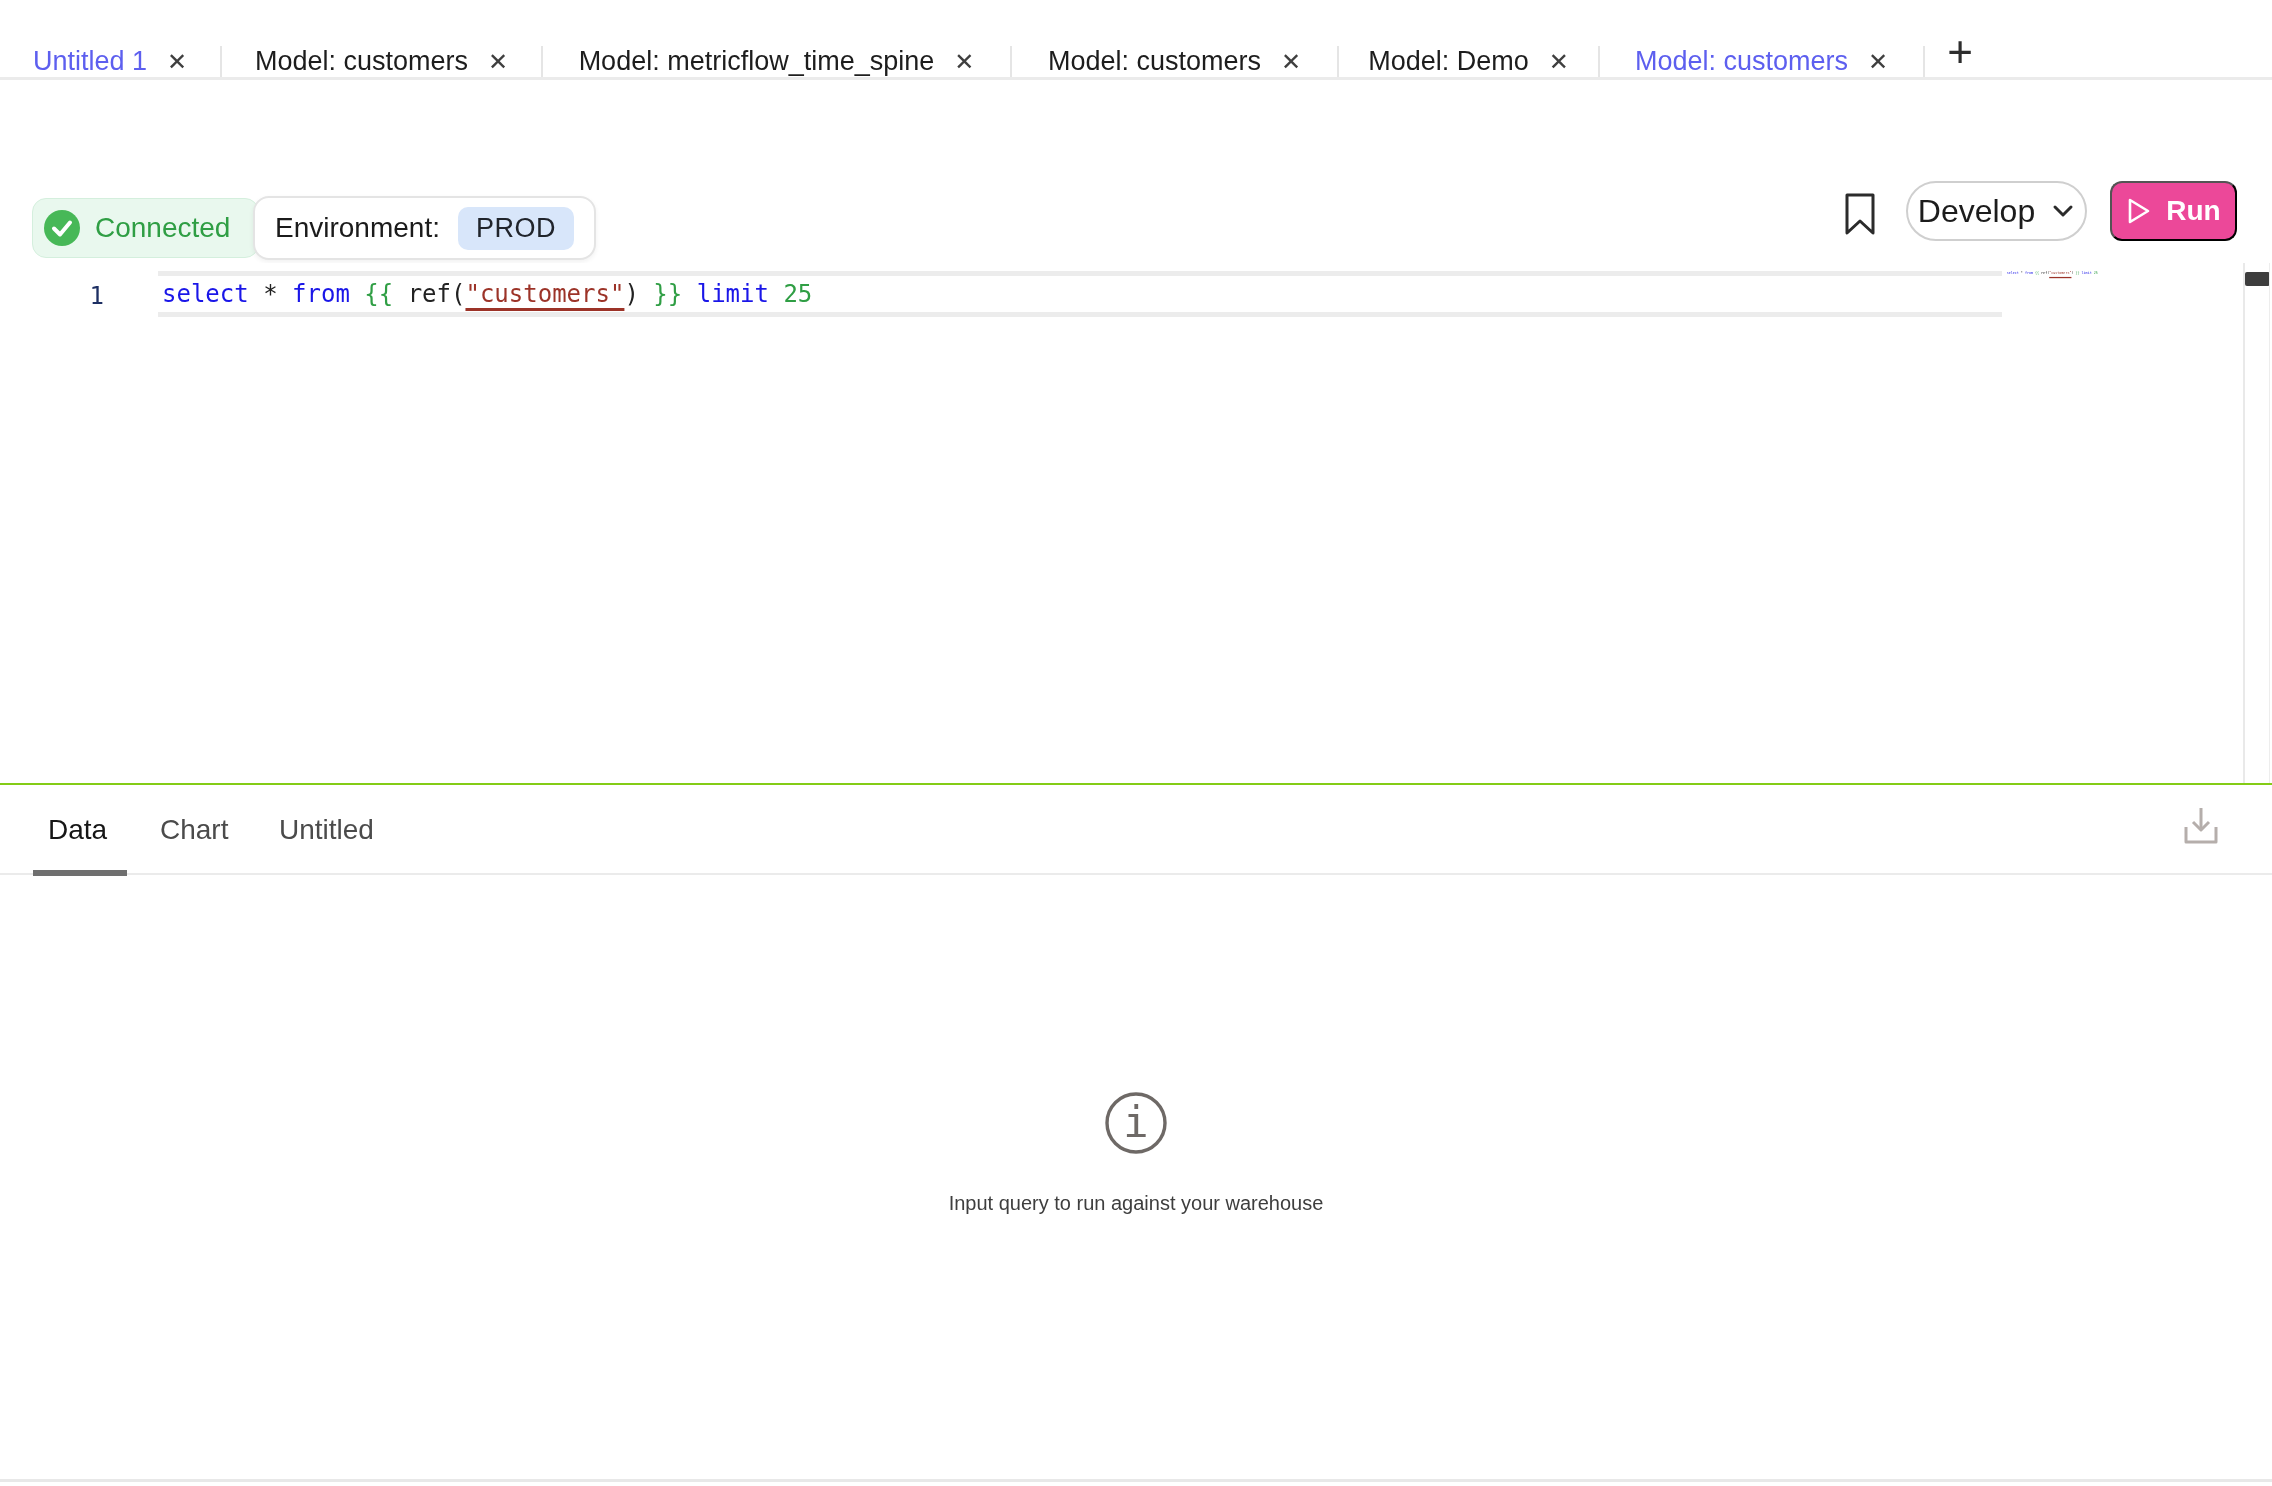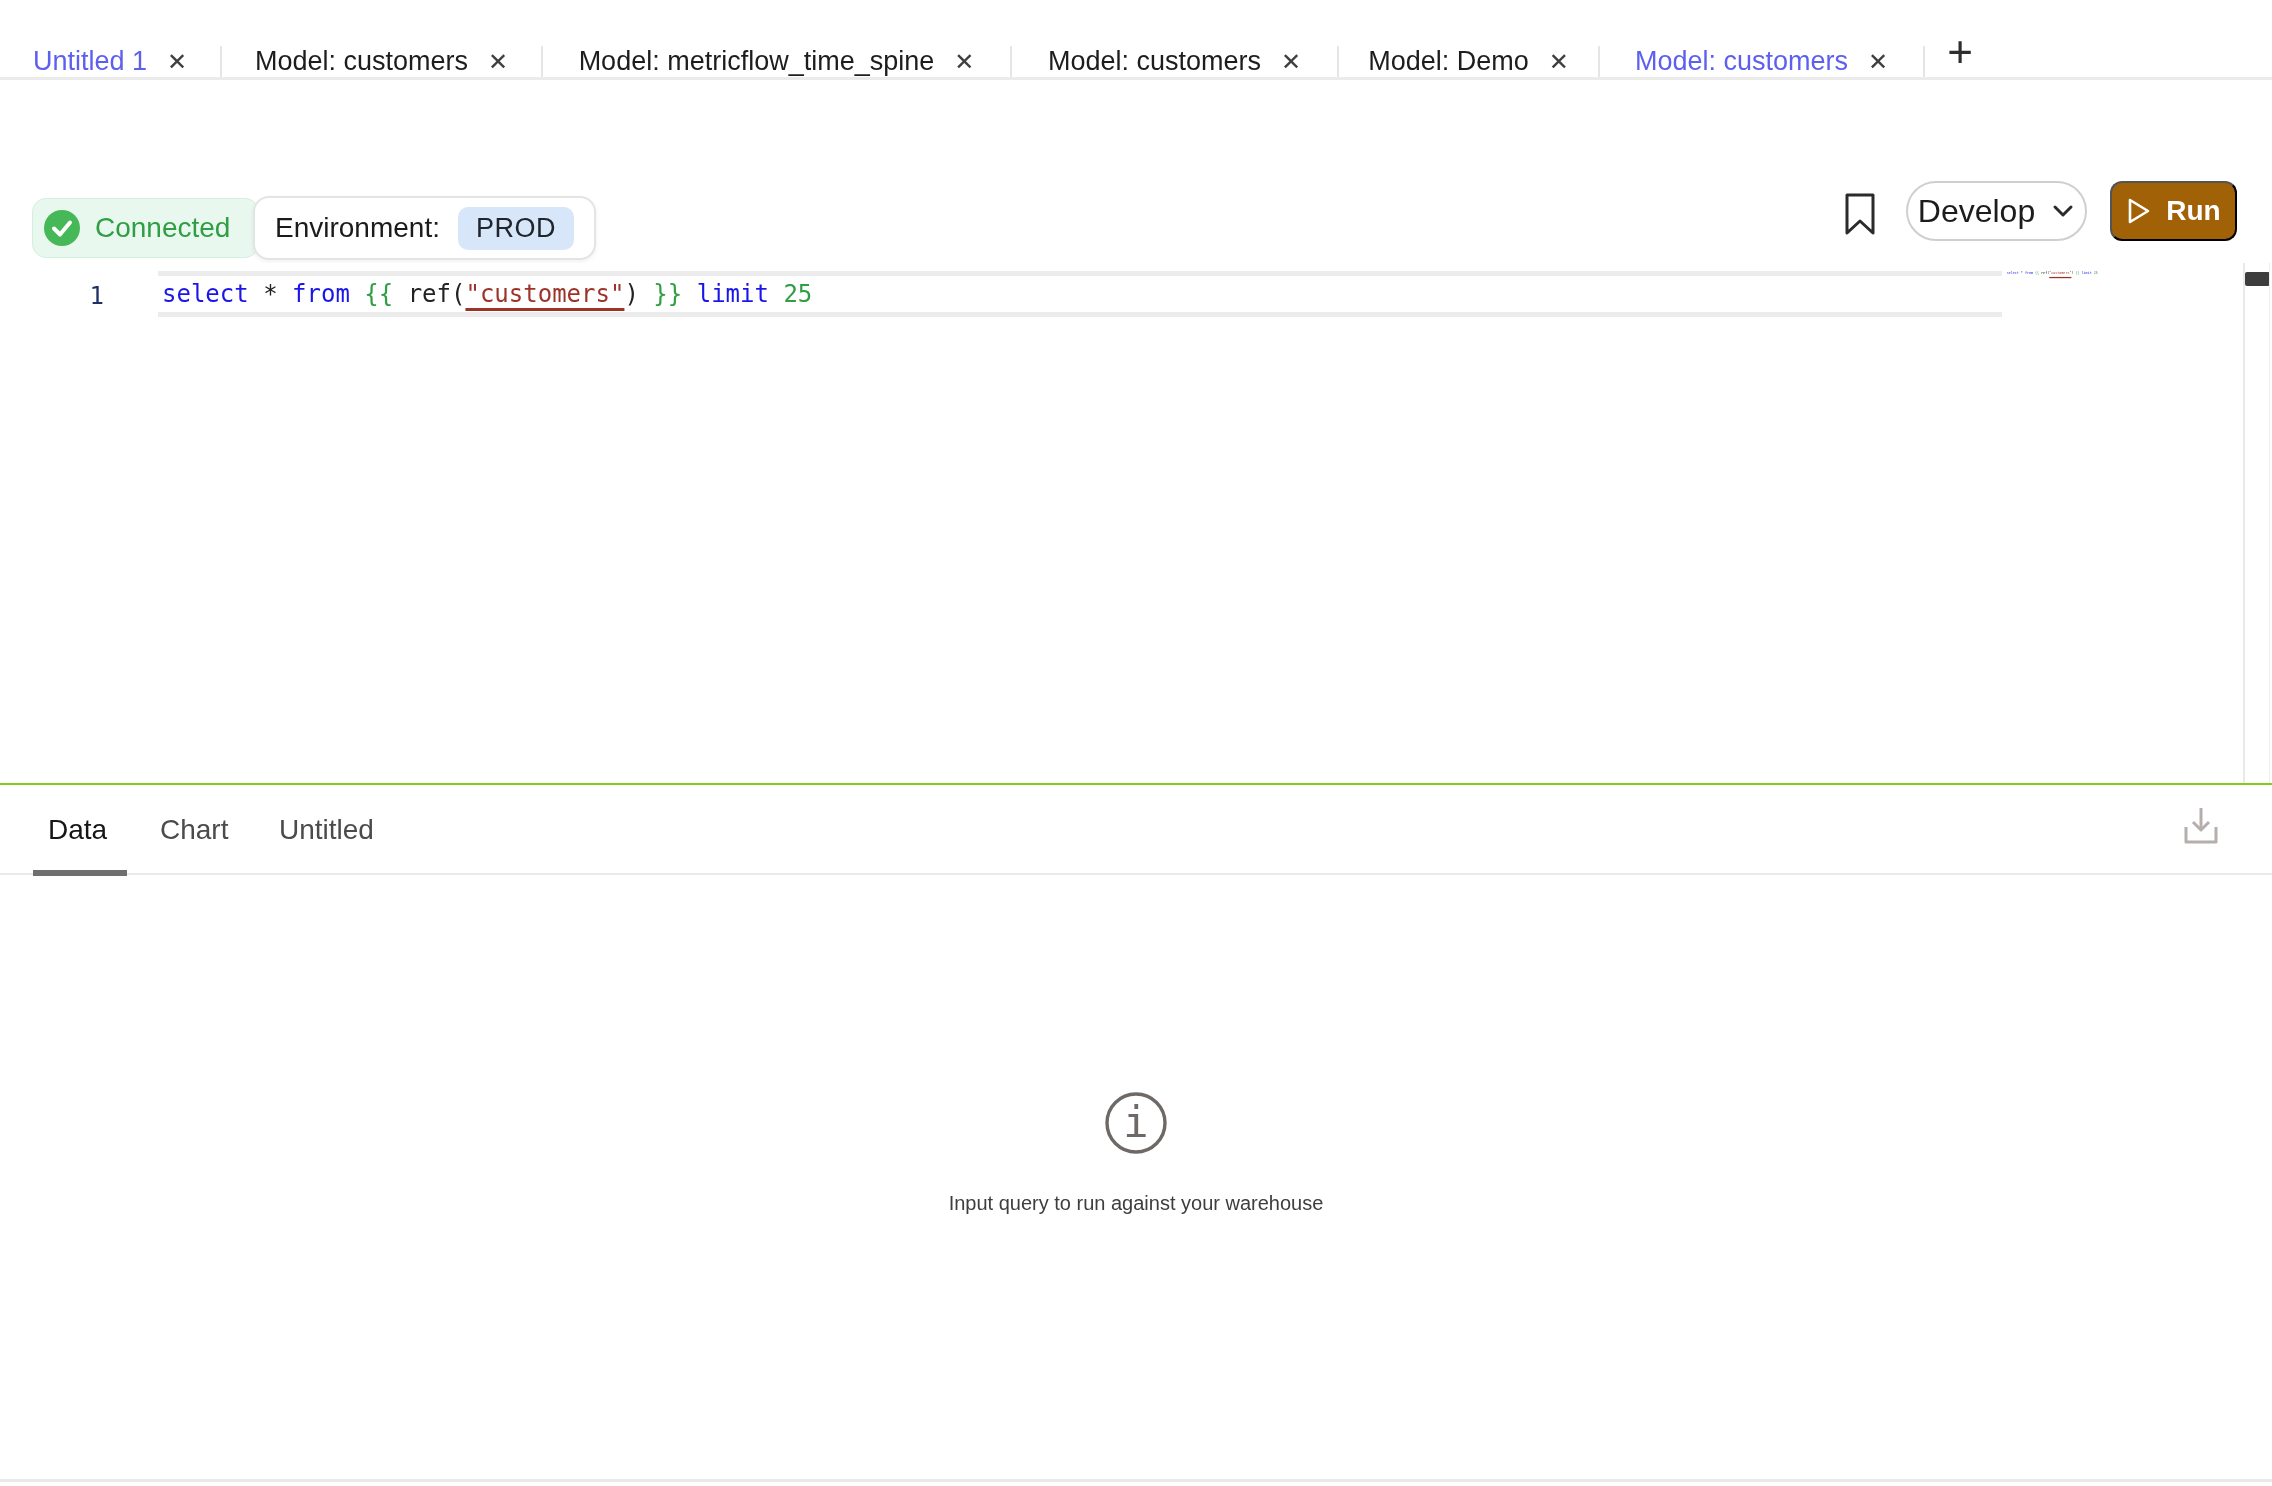--- a/index.html
+++ b/index.html
@@ -103,21 +103,21 @@
       <svg width="40" height="46" viewBox="0 0 40 46">
         <path d="M7 4 H33 V42 L20 30 L7 42 Z" fill="none" stroke="#2b2b2b" stroke-width="3" stroke-linejoin="round"></path>
       </svg>
     </div>
     <button class="develop-btn">
       <span>Develop</span>
       <svg width="24" height="16" viewBox="0 0 24 16">
         <polyline points="4,4 12,12 20,4" fill="none" stroke="#2b2b2b" stroke-width="3" stroke-linecap="round" stroke-linejoin="round"></polyline>
       </svg>
     </button>
-    <button class="run-btn" style="background-color: #a16207;">
+    <button class="run-btn" style="background-color: #ec4899;">
       <svg width="26" height="28" viewBox="0 0 26 28">
         <path d="M4 3 L22 14 L4 25 Z" fill="none" stroke="#ffffff" stroke-width="2.6" stroke-linejoin="round"></path>
       </svg>
       <span>Run</span>
     </button>
   </div>
 
   <div class="statusrow">
     <div class="connected-badge">
       <svg class="check-circle" width="38" height="38" viewBox="0 0 38 38">

